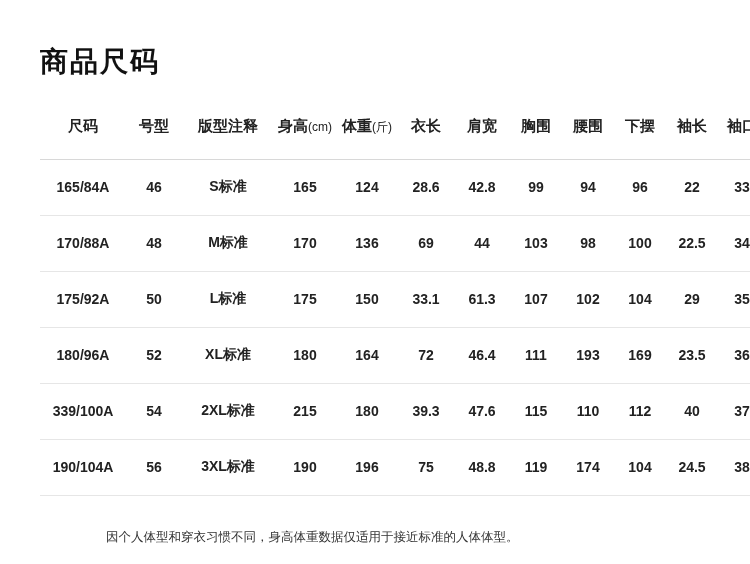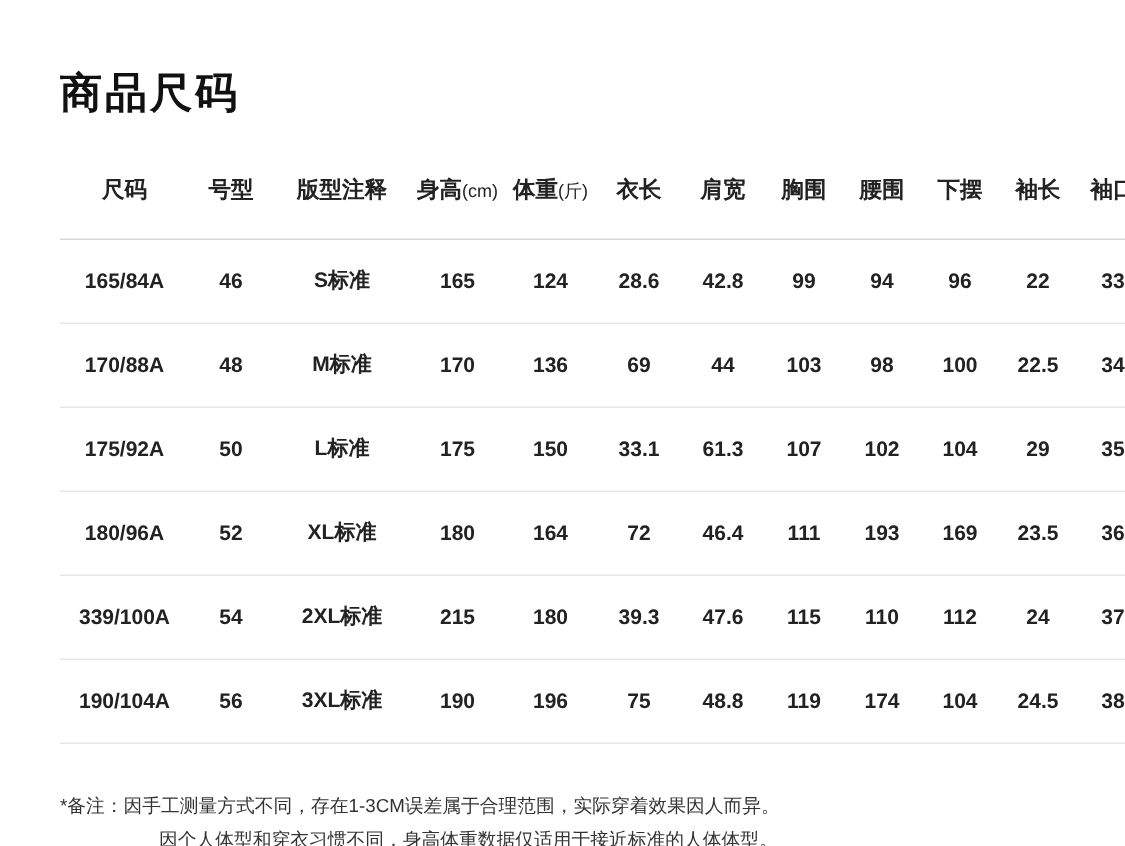--- a/index.html
+++ b/index.html
@@ -194,37 +194,36 @@
         <td>339/100A</td>
         <td>54</td>
         <td>2XL标准</td>
         <td>215</td>
         <td>180</td>
         <td>39.3</td>
         <td>47.6</td>
         <td>115</td>
         <td>110</td>
         <td>112</td>
-        <td>24</td>
+        <td>40</td>
         <td>37</td>
       </tr>
       <tr>
         <td>190/104A</td>
         <td>56</td>
         <td>3XL标准</td>
         <td>190</td>
         <td>196</td>
         <td>75</td>
         <td>48.8</td>
         <td>119</td>
         <td>174</td>
         <td>104</td>
         <td>24.5</td>
         <td>38</td>
       </tr>
     </tbody>
   </table>
 
   <div class="notes">
-    <div class="line1">*备注：因手工测量方式不同，存在1-3CM误差属于合理范围，实际穿着效果因人而异。</div>
     <div class="line2">因个人体型和穿衣习惯不同，身高体重数据仅适用于接近标准的人体体型。</div>
   </div>
 </div>
 
 </body></html>

